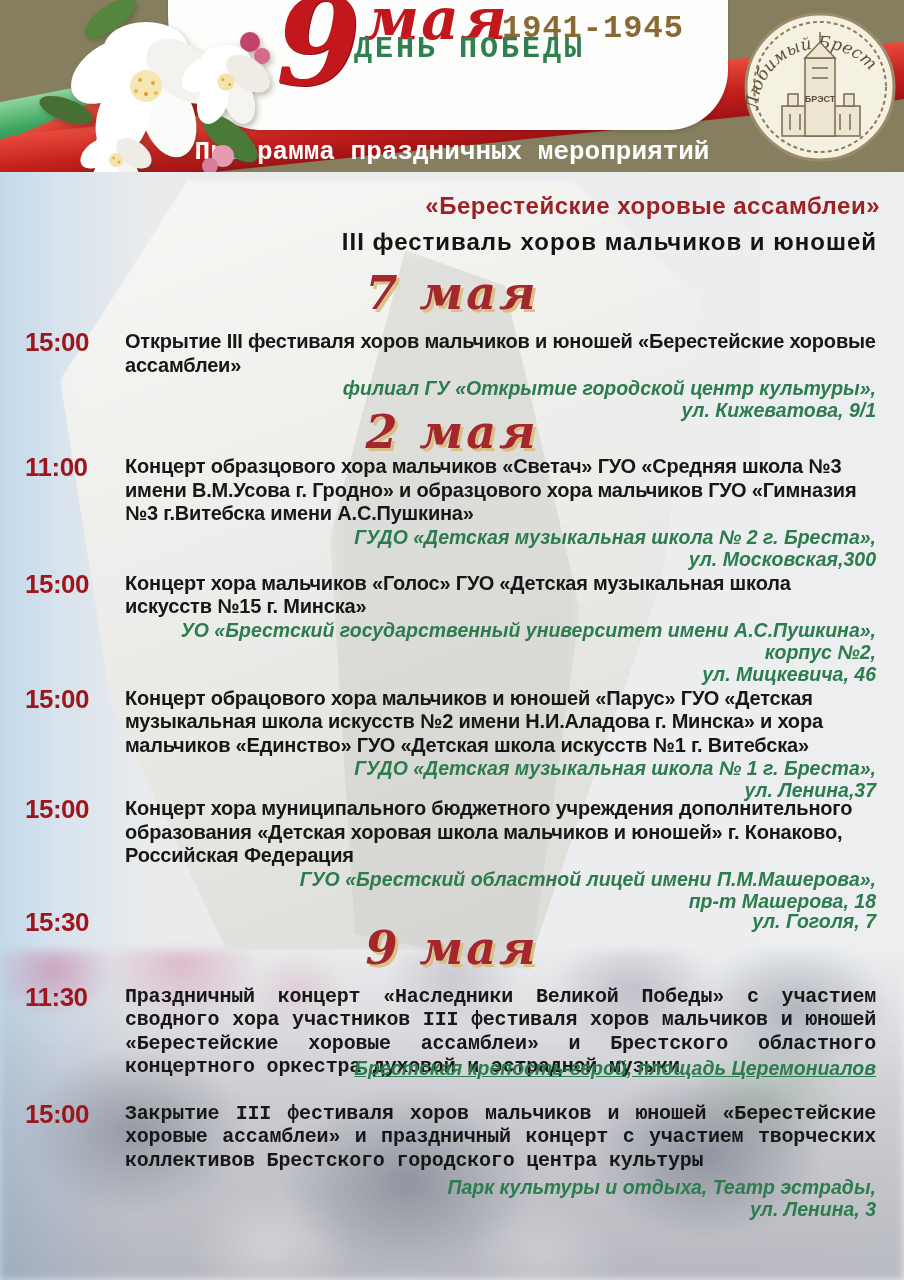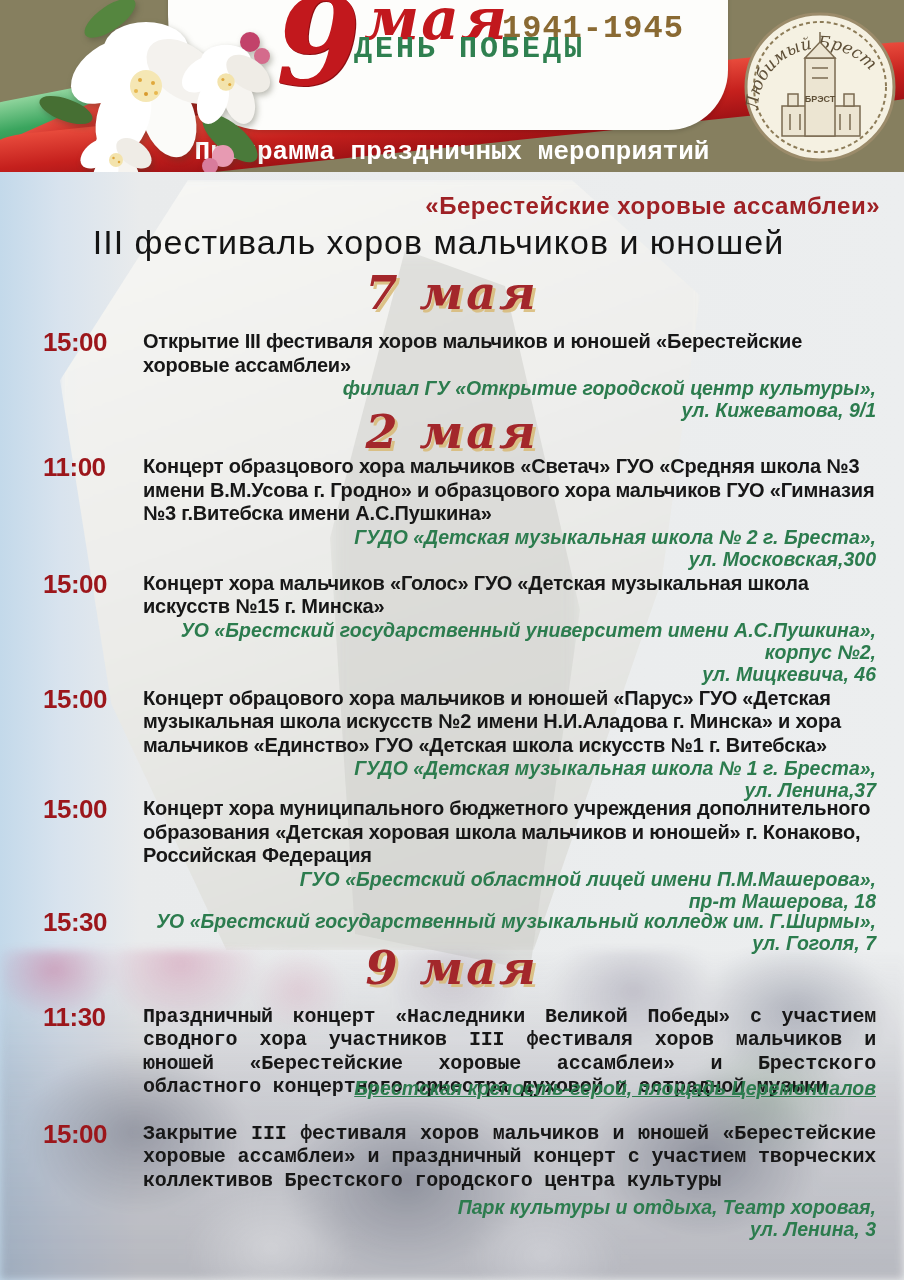--- a/index.html
+++ b/index.html
@@ -51,27 +51,27 @@
       radial-gradient(180px 130px at 45% 70%, rgba(60,65,85,.5), rgba(60,65,85,0) 70%),
       radial-gradient(170px 120px at 78% 62%, rgba(55,60,80,.5), rgba(55,60,80,0) 70%),
       radial-gradient(120px 90px at 85% 45%, rgba(90,130,95,.35), rgba(90,130,95,0) 70%),
       radial-gradient(120px 90px at 30% 90%, rgba(255,255,255,.35), rgba(255,255,255,0) 70%),
       radial-gradient(110px 80px at 60% 92%, rgba(245,245,250,.3), rgba(245,245,250,0) 70%),
       linear-gradient(to bottom, rgba(150,140,155,0) 0%, rgba(110,108,125,.3) 45%, rgba(92,92,110,.45) 100%);}
   
   .content{position:absolute;left:0;top:172px;width:904px;z-index:5;}
   .festival-title{margin:14px 24px 0 0;text-align:right;font-weight:bold;font-size:24px;line-height:40px;
     color:var(--title_red,#9e2125);letter-spacing:.5px;}
-  .festival-subtitle{margin:2px 27px 0 0;text-align:center;font-weight:normal;font-size:34px;line-height:28px;
+  .festival-subtitle{margin:2px 27px 0 0;text-align:right;font-weight:bold;font-size:24px;line-height:28px;
     color:#141414;letter-spacing:1px;}
   .day-heading{margin-top:6px;text-align:center;font-family:"DejaVu Serif",serif;font-style:italic;font-weight:bold;
     font-size:46px;line-height:62px;color:var(--script_red,#a3272b);letter-spacing:3px;
     text-shadow:3px 3px 0 rgba(216,186,118,.85);}
   .event{display:flex;align-items:flex-start;}
-  .time{flex:0 0 100px;padding-left:43px;font-weight:bold;font-size:26px;line-height:24px;
+  .time{flex:0 0 100px;padding-left:25px;font-weight:bold;font-size:26px;line-height:24px;
     color:var(--time_red,#9c161b);letter-spacing:-.5px;}
   .ebody{flex:1;margin-right:28px;}
   .desc{font-weight:bold;font-size:20px;line-height:23.5px;color:#171717;letter-spacing:-.2px;}
   .desc.justify{text-align:justify;font-family:Liberation Mono, monospace;}
   .venue{margin-top:0;text-align:right;font-style:italic;font-weight:bold;font-size:19.5px;line-height:22px;
     color:var(--venue_green,#2c7c4e);}
   .venue.inline{margin-top:-22px;text-decoration:underline;}
 </style>
 </head>
 <body>
@@ -227,21 +227,20 @@
           <div>ГУО «Брестский областной лицей имени П.М.Машерова»,</div>
           <div>пр-т Машерова, 18</div>
         </div>
       </div>
     </div>
 
     <div class="event" style="margin-top:-2px">
       <div class="time">15:30</div>
       <div class="ebody">
         <div class="venue">
-          <div>УО «Брестский государственный музыкальный колледж им. Г.Ширмы»,</div>
           <div>ул. Гоголя, 7</div>
         </div>
       </div>
     </div>
 
     <div class="day-heading" style="margin-top:-17px">9 мая</div>
 
     <div class="event" style="margin-top:6px">
       <div class="time">11:30</div>
       <div class="ebody">
@@ -250,20 +249,20 @@
           <div>Брестская крепость-герой, площадь Церемониалов</div>
         </div>
       </div>
     </div>
 
     <div class="event" style="margin-top:23px">
       <div class="time">15:00</div>
       <div class="ebody">
         <div class="desc justify">Закрытие III фестиваля хоров мальчиков и юношей «Берестейские хоровые ассамблеи» и праздничный концерт с участием творческих коллективов Брестского городского центра культуры</div>
         <div class="venue" style="margin-top:4px">
-          <div>Парк культуры и отдыха, Театр хоровая,</div>
+          <div>Парк культуры и отдыха, Театр эстрады,</div>
           <div>ул. Ленина, 3</div>
         </div>
       </div>
     </div>
 
   </div>
 </div>
 
 </body></html>

